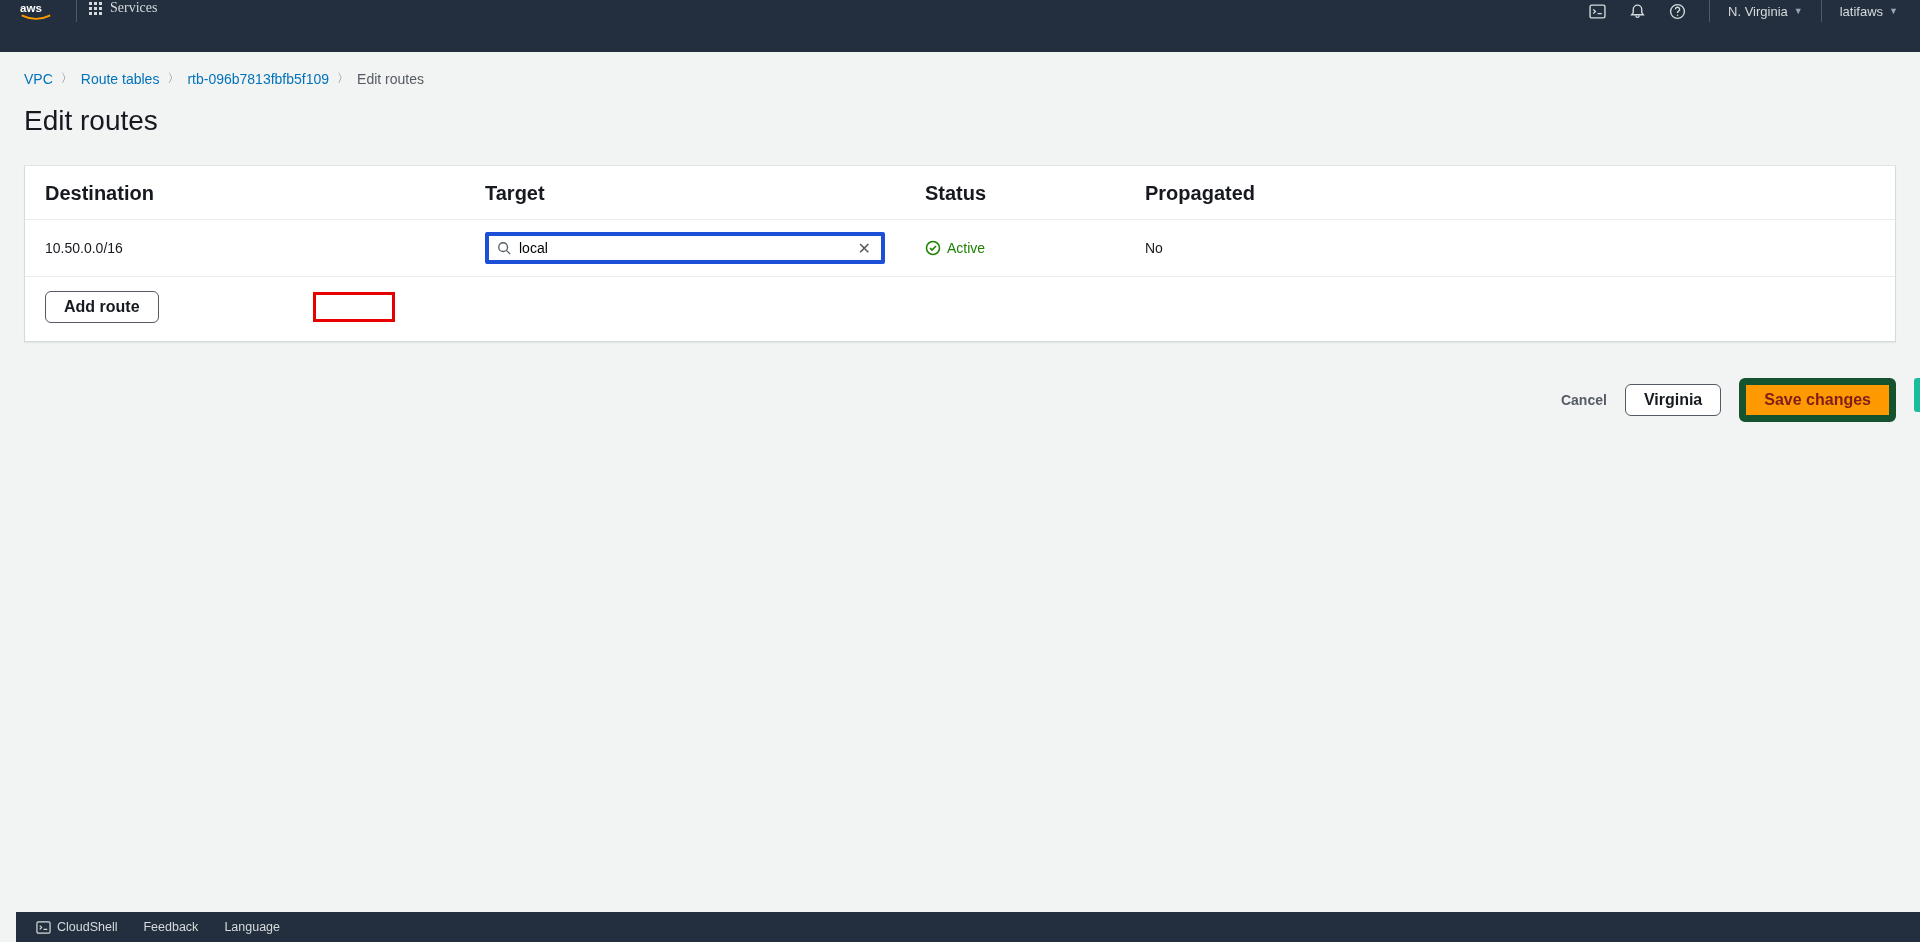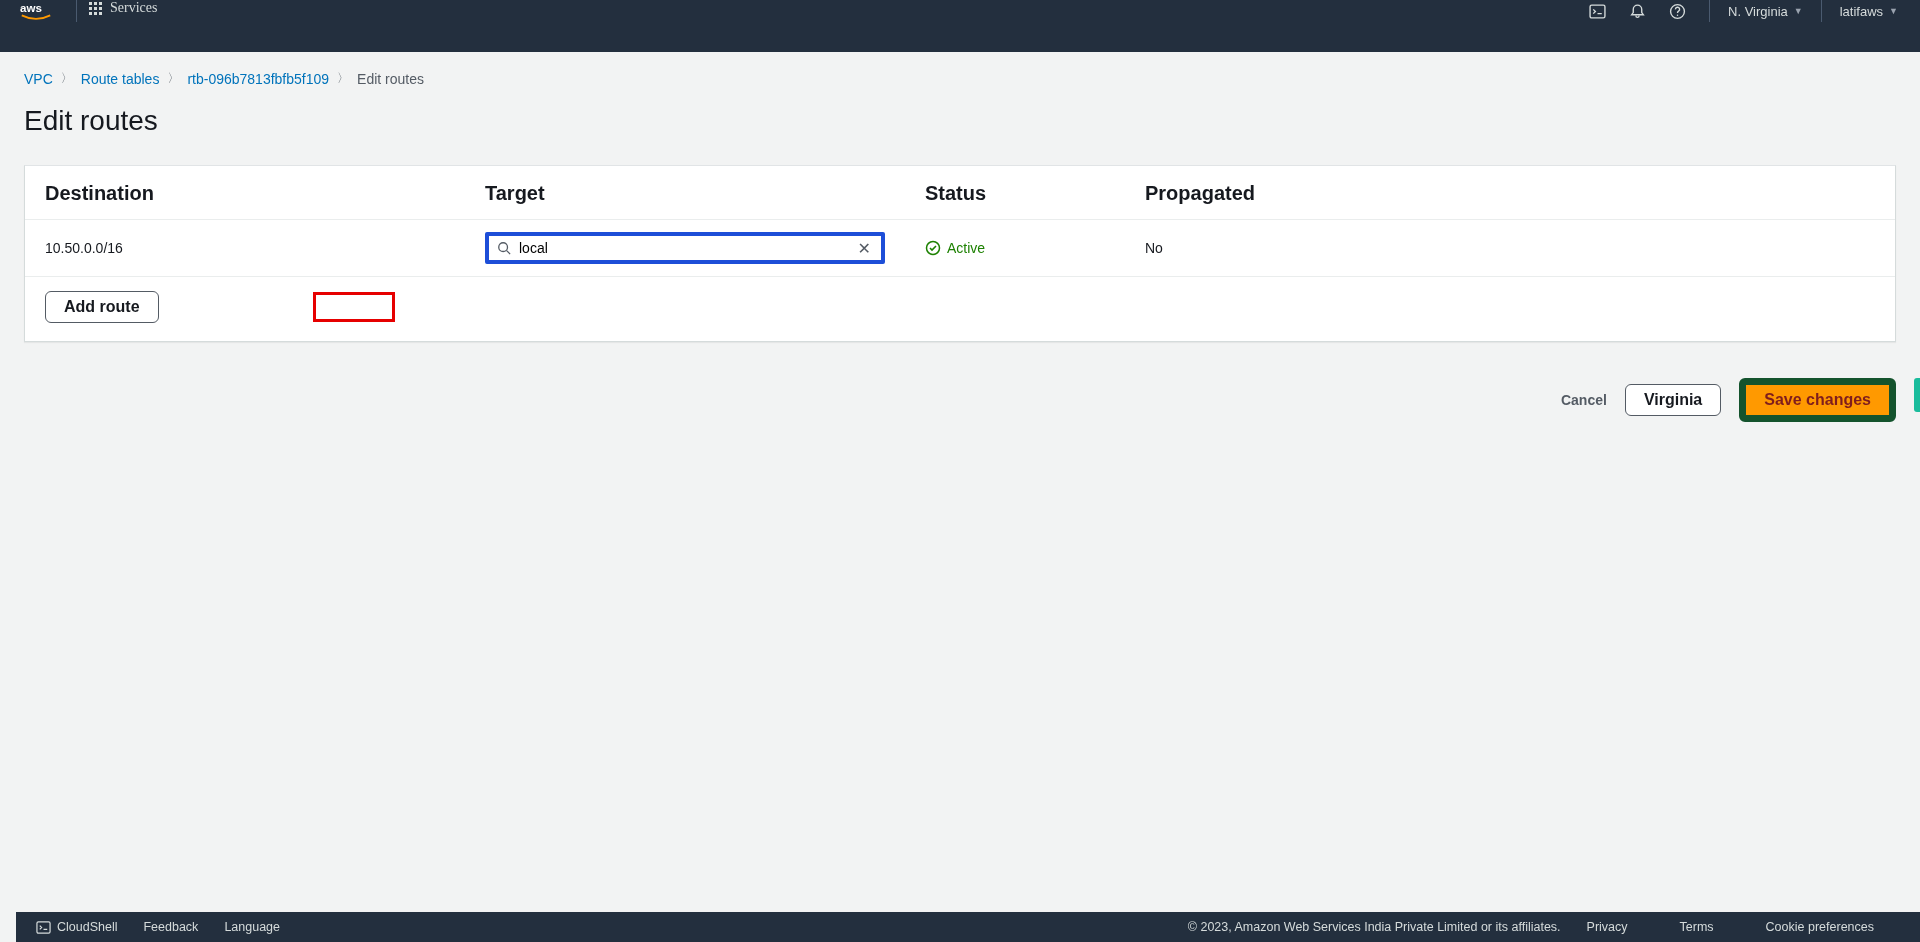--- a/index.html
+++ b/index.html
@@ -191,19 +191,13 @@
 <div class="bottombar">
   <div class="cs">
     <svg width="15" height="15" viewBox="0 0 16 16">
         <rect x="1" y="2" width="14" height="12" rx="1.5" stroke="#d5dbdb" stroke-width="1.3" fill="none"></rect>
         <path d="M4 6l2 2-2 2M8 10h4" stroke="#d5dbdb" stroke-width="1.3" fill="none"></path>
       </svg>
     <span>CloudShell</span>
   </div>
   <a href="#">Feedback</a>
   <a href="#">Language</a>
-  <div class="right">
-    <span>© 2023, Amazon Web Services India Private Limited or its affiliates.</span>
-    <a href="#">Privacy</a>
-    <a href="#">Terms</a>
-    <a href="#">Cookie preferences</a>
-  </div>
 </div>
 
 </body></html>

